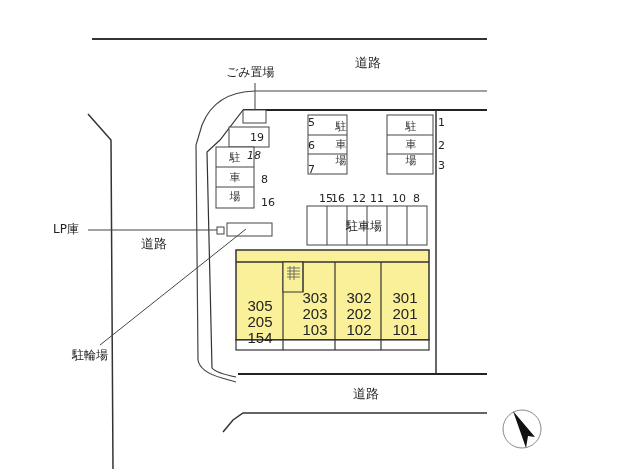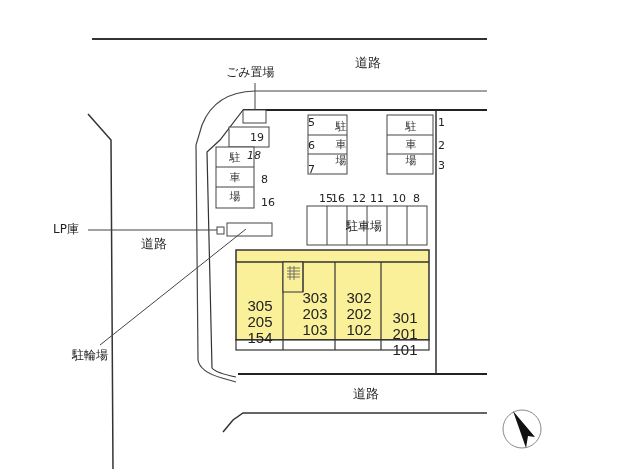--- a/index.html
+++ b/index.html
@@ -131,17 +131,17 @@
 <div class="units" style="left:297px; top:290px; width:36px;text-align:center;">
   <span>303</span>
   <span>203</span>
   <span>103</span>
 </div>
 <div class="units" style="left:339px; top:290px; width:40px;">
   <span>302</span>
   <span>202</span>
   <span>102</span>
 </div>
-<div class="units" style="left:385px; top:290px; width:40px;margin-top:20px;">
+<div class="units" style="left:385px; top:290px; width:40px;">
   <span>301</span>
   <span>201</span>
   <span>101</span>
 </div>
 
 </body></html>

